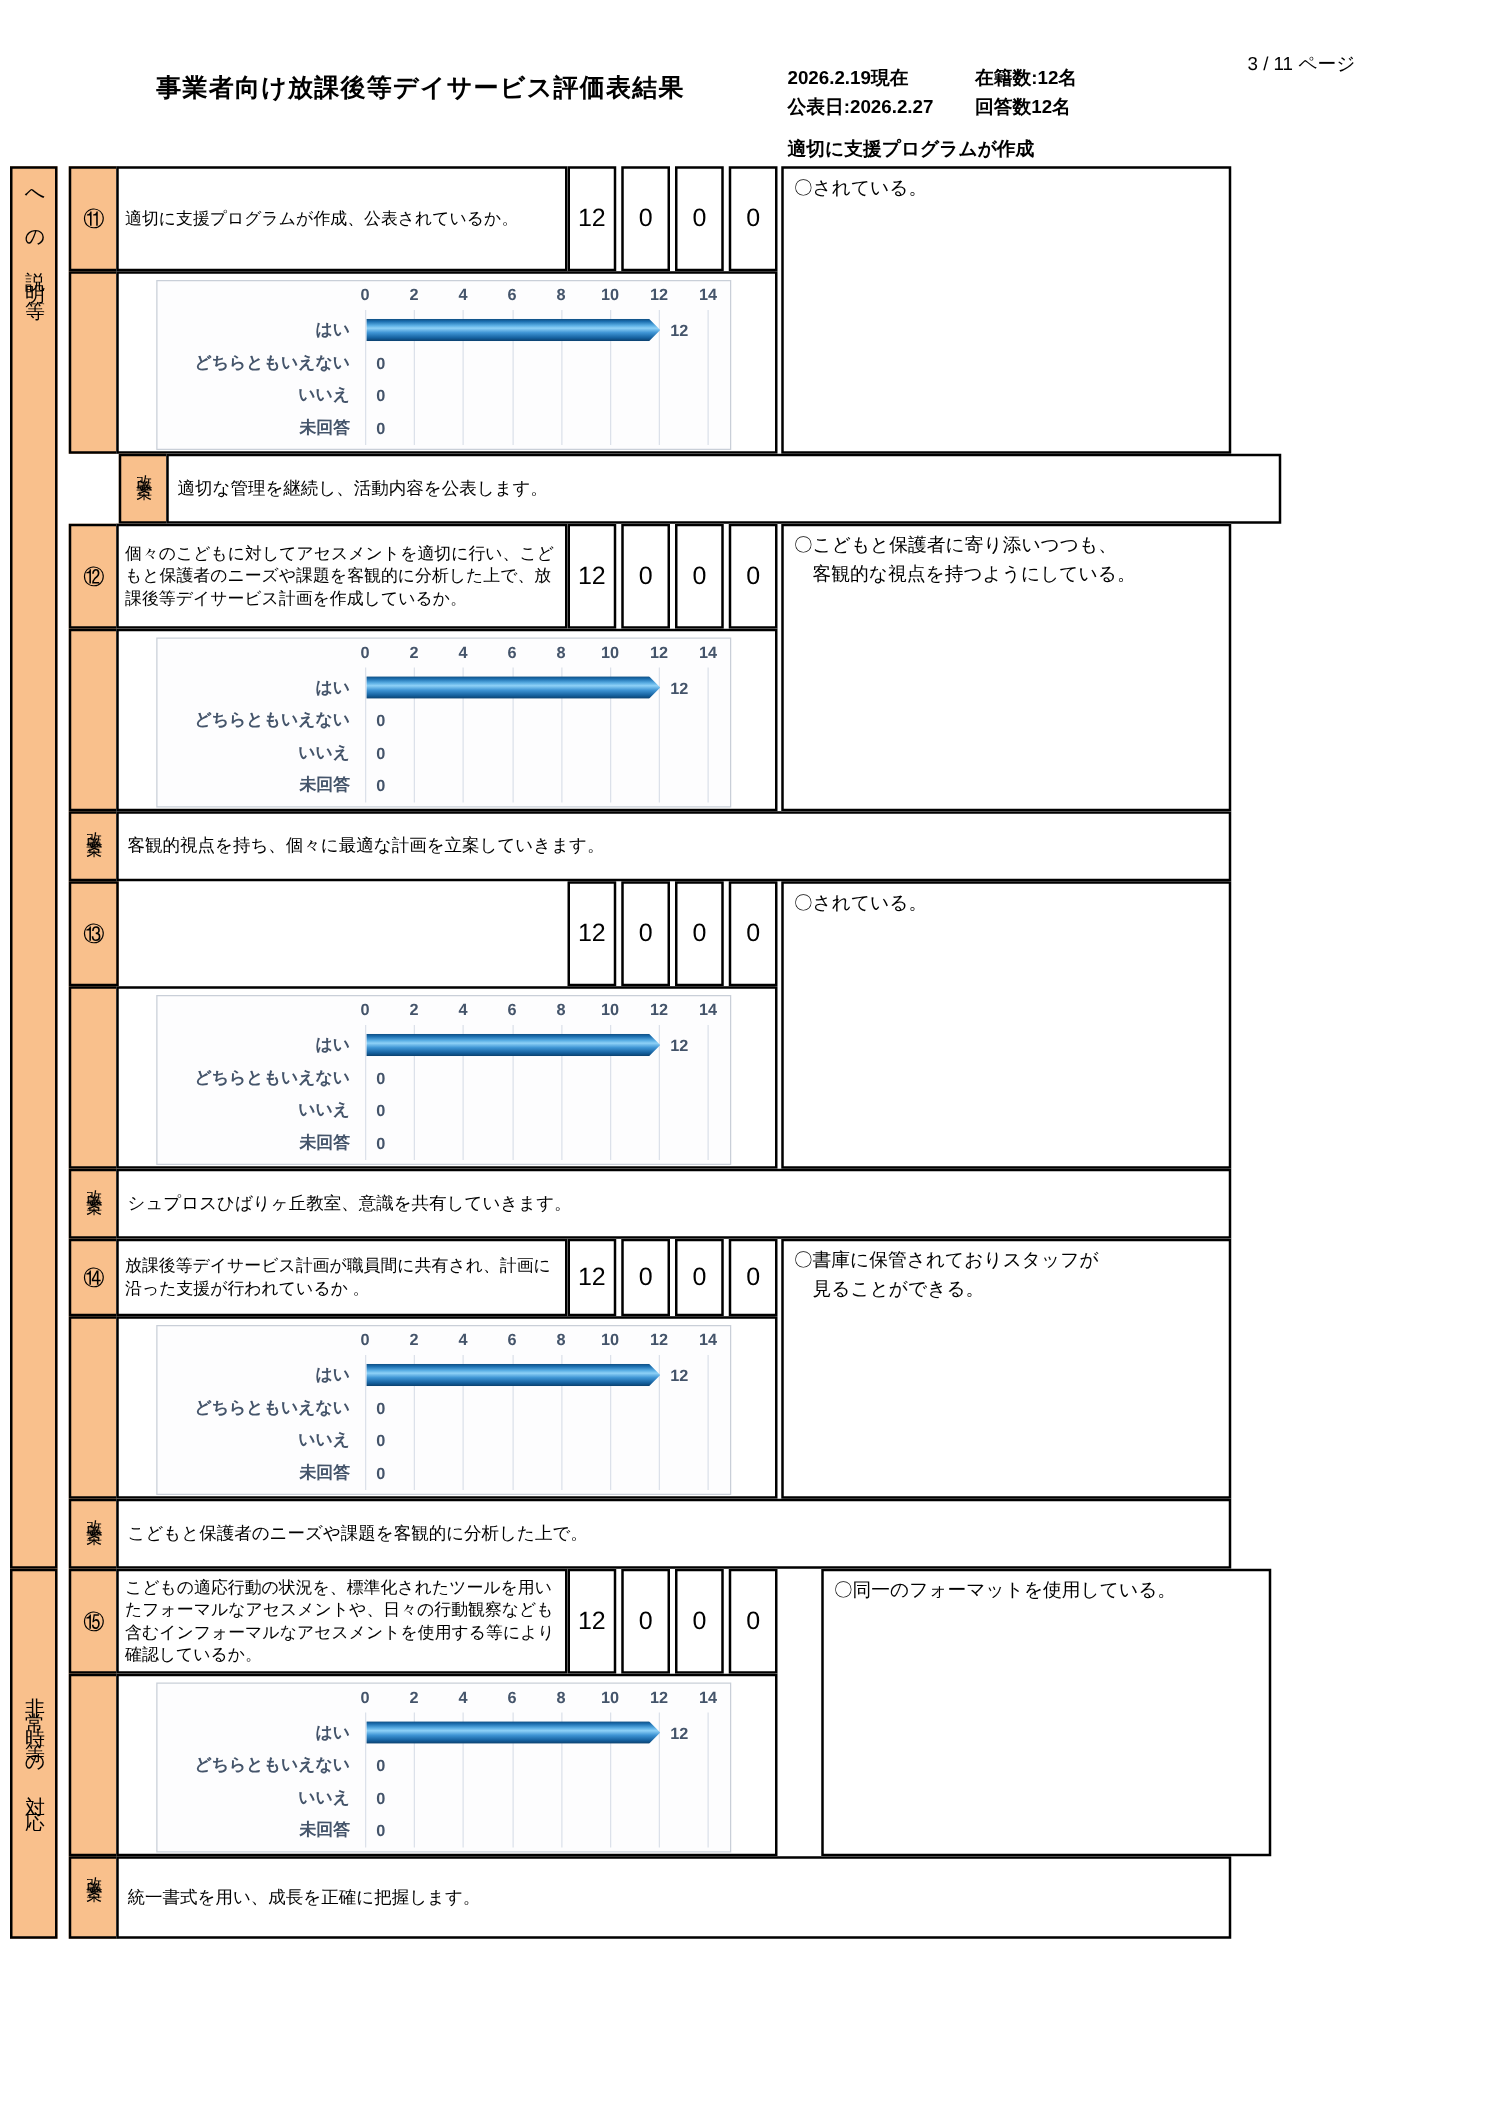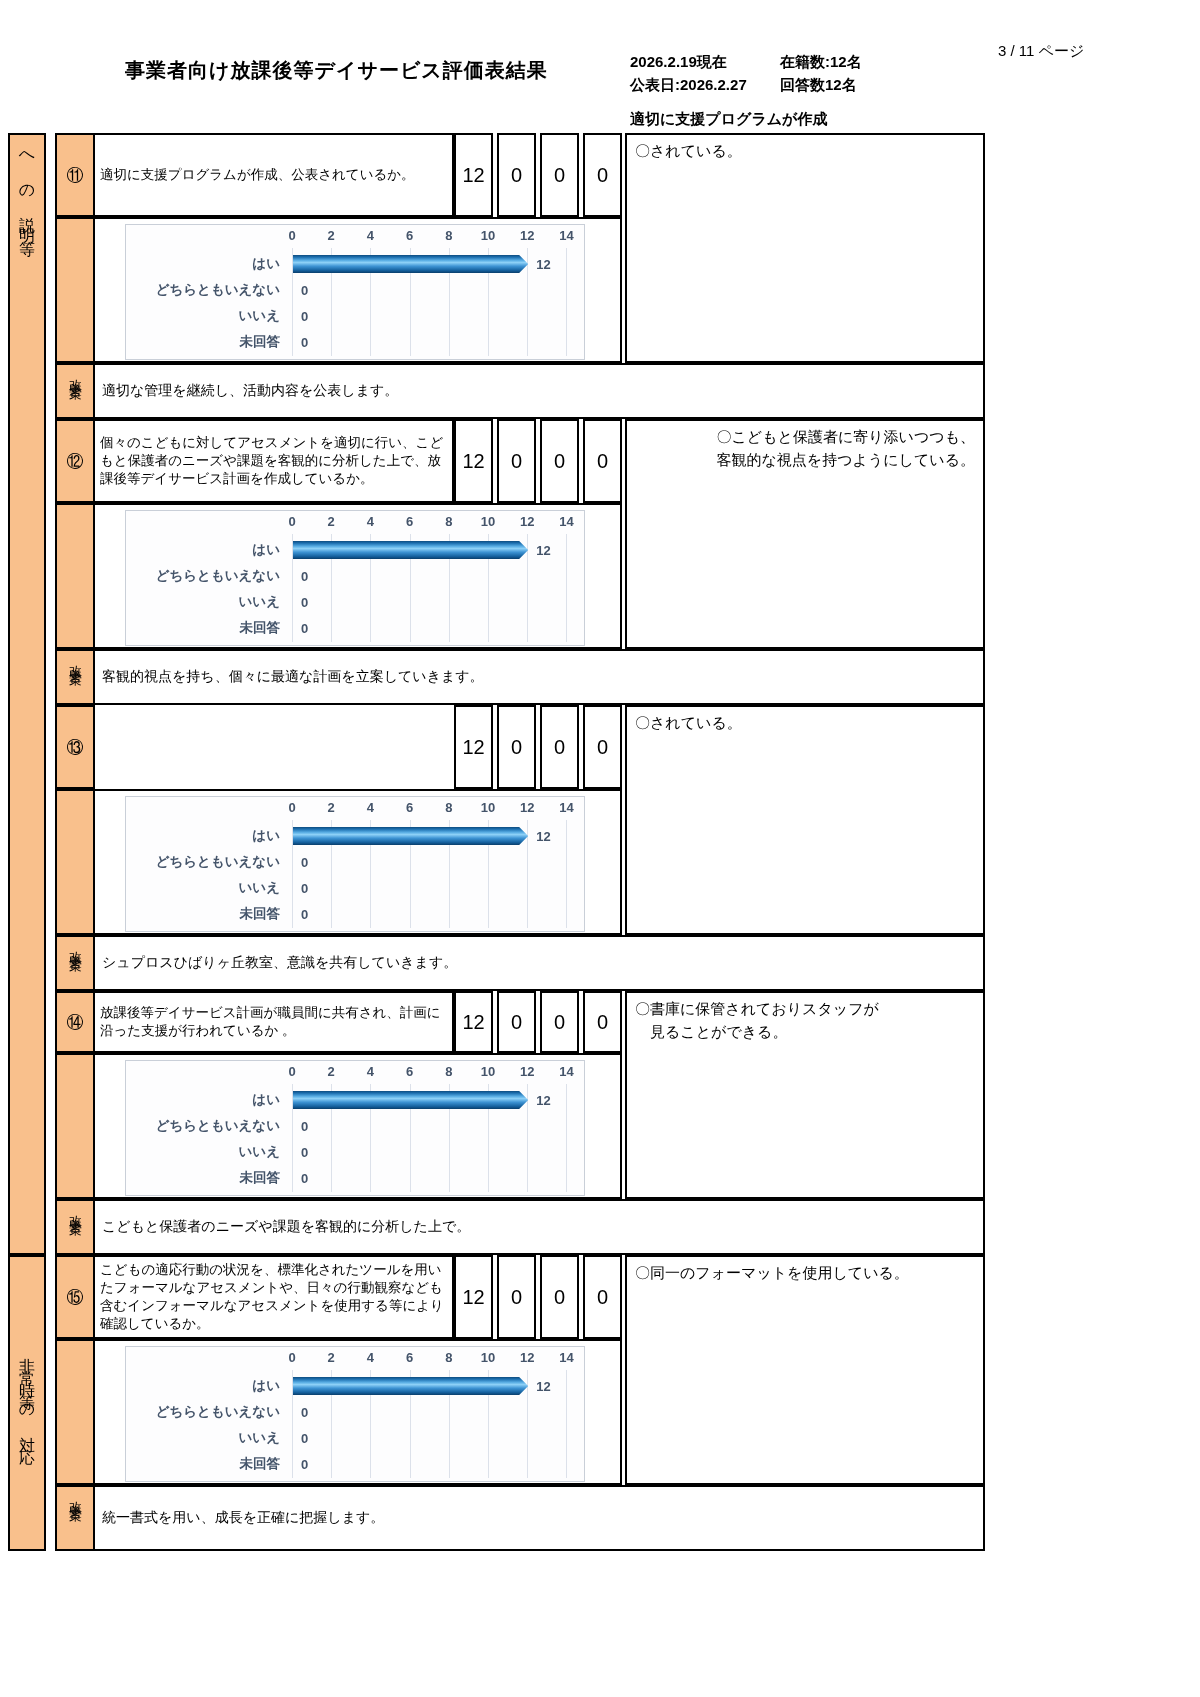--- a/index.html
+++ b/index.html
@@ -97,21 +97,21 @@
                 <div class="val" style="top: 26px; height: 26px; left: 410.2px;">12</div>
                 <div class="cat" style="top: 52px; height: 26px; width: 154px;">どちらともいえない</div>
                 <div class="val" style="top: 52px; height: 26px; left: 175px;">0</div>
                 <div class="cat" style="top: 78px; height: 26px; width: 154px;">いいえ</div>
                 <div class="val" style="top: 78px; height: 26px; left: 175px;">0</div>
                 <div class="cat" style="top: 104px; height: 26px; width: 154px;">未回答</div>
                 <div class="val" style="top: 104px; height: 26px; left: 175px;">0</div>
               </div>
             </div>
           </div>
-          <div class="row" style="height: 56px;">
+          <div class="row" style="height: 56px; margin-left: 40px;">
             <div class="cell c-kzlabel">改善案</div>
             <div class="cell c-kztext">適切な管理を継続し、活動内容を公表します。</div>
           </div>
           <div class="c-comment" style="height: 230px;">
             <div>〇されている。</div>
           </div>
         </div>
         <div class="item">
           <div class="row" style="height: 84px;">
             <div class="cell c-num">⑫</div>
@@ -152,21 +152,21 @@
                 <div class="val" style="top: 78px; height: 26px; left: 175px;">0</div>
                 <div class="cat" style="top: 104px; height: 26px; width: 154px;">未回答</div>
                 <div class="val" style="top: 104px; height: 26px; left: 175px;">0</div>
               </div>
             </div>
           </div>
           <div class="row" style="height: 56px;">
             <div class="cell c-kzlabel">改善案</div>
             <div class="cell c-kztext">客観的視点を持ち、個々に最適な計画を立案していきます。</div>
           </div>
-          <div class="c-comment" style="height: 230px; text-align: right;">
+          <div class="c-comment" style="height: 230px;">
             <div>〇こどもと保護者に寄り添いつつも、</div>
             <div>　客観的な視点を持つようにしている。</div>
           </div>
         </div>
         <div class="item">
           <div class="row" style="height: 84px;">
             <div class="cell c-num">⑬</div>
             <div class="cell c-score" style="left: 446px;">12</div>
             <div class="cell c-score" style="left: 489px;">0</div>
             <div class="cell c-score" style="left: 532px;">0</div>
@@ -304,19 +304,19 @@
                 <div class="val" style="top: 78px; height: 26px; left: 175px;">0</div>
                 <div class="cat" style="top: 104px; height: 26px; width: 154px;">未回答</div>
                 <div class="val" style="top: 104px; height: 26px; left: 175px;">0</div>
               </div>
             </div>
           </div>
           <div class="row" style="height: 66px; padding-left: 16px;">
             <div class="cell c-kzlabel">改善案</div>
             <div class="cell c-kztext">統一書式を用い、成長を正確に把握します。</div>
           </div>
-          <div class="c-comment" style="height: 230px;">
+          <div class="c-comment" style="height: 230px; margin-left: 32px;">
             <div>〇同一のフォーマットを使用している。</div>
           </div>
         </div>
       </div>
   </div>
 </div>
 
 </body></html>

